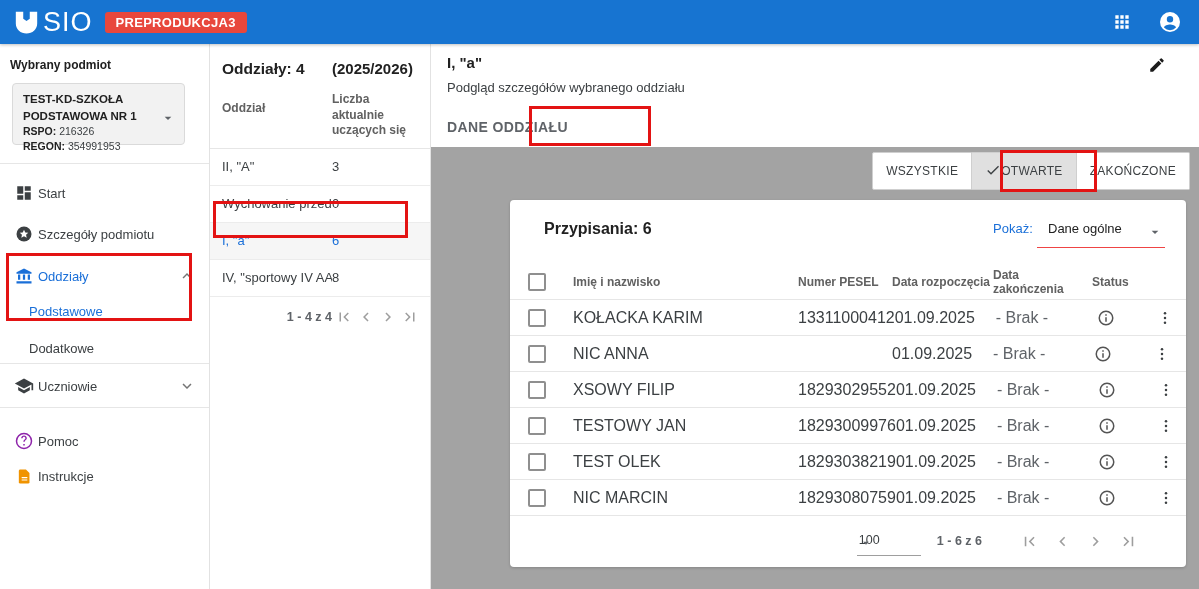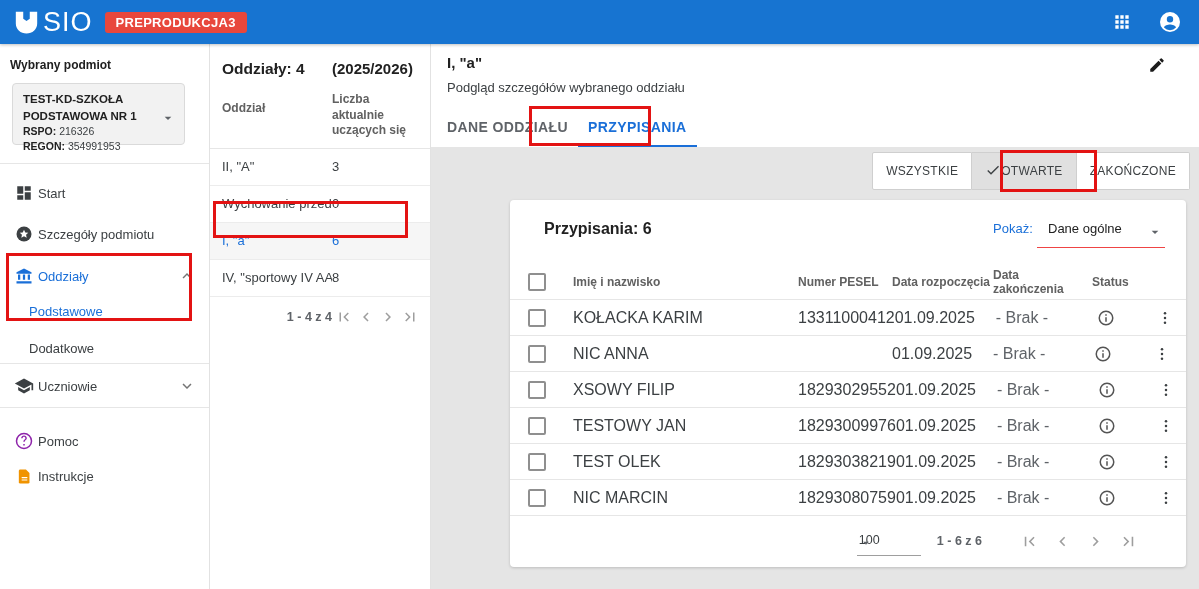--- a/index.html
+++ b/index.html
@@ -49,21 +49,21 @@
   .rightpanel { position:absolute; left:431px; top:44px; right:0; bottom:0; background:#fff; }
   .rp-head { position:relative; height:103px; background:#fff; }
   .rp-title { position:absolute; left:16px; top:10px; font-size:15px; font-weight:700; color:#212121; }
   .rp-sub { position:absolute; left:16px; top:36px; font-size:13px; color:#3c4043; }
   .rp-edit { position:absolute; right:33px; top:12px; cursor:pointer; }
   .tabs { position:absolute; left:16px; bottom:0; display:flex; }
   .tab { font-size:14px; font-weight:700; letter-spacing:.4px; color:#5f6368; padding:10px 10px 12px 10px; cursor:pointer; position:relative;text-align:center; }
   .tab.first { padding-left:0; }
   .tab.active { color:#1a6fd8; }
   .tab.active::after { content:""; position:absolute; left:0; right:0; bottom:0; height:2px; background:#1a6fd8; }
-  .rp-body { position:absolute; left:0; right:0; top:103px; bottom:0; background:#e5e5e5; }
+  .rp-body { position:absolute; left:0; right:0; top:103px; bottom:0; background:#a3a3a3; }
 
   .filter-group { position:absolute; top:5px; right:9px; display:flex; }
   .filter-btn { height:38px; background:#fff; border:1px solid #cfcfcf; border-left-width:0; display:flex; align-items:center; padding:0 13px; font-size:12px; font-weight:500; letter-spacing:.3px; color:#3c4043; cursor:pointer; }
   .filter-btn:first-child { border-left-width:1px; border-radius:2px 0 0 2px; }
   .filter-btn:last-child { border-radius:0 2px 2px 0; }
   .filter-btn.selected { background:#e0e0e0; gap:0; }
 
   .card { position:absolute; left:79px; top:53px; width:676px; height:367px; background:#fff; border-radius:4px; box-shadow:0 1px 3px rgba(0,0,0,.18); }
   .card-head { position:relative; height:64px; }
   .card-title { position:absolute; left:34px; top:20px; font-size:16px; font-weight:700; color:#212121; }
@@ -280,21 +280,20 @@
   <div class="rp-head">
     <div class="rp-title">I, "a"</div>
     <div class="rp-sub">Podgląd szczegółów wybranego oddziału</div>
     <span class="rp-edit">
       <svg width="18" height="18" viewBox="0 0 24 24" fill="#1b1b1b">
           <path d="M3 17.25V21h3.75L17.81 9.94l-3.75-3.75zM20.71 7.04a1 1 0 0 0 0-1.41l-2.34-2.34a1 1 0 0 0-1.41 0l-1.83 1.83 3.75 3.75z"></path>
         </svg>
     </span>
     <div class="tabs">
       <span class="tab first">DANE ODDZIAŁU</span>
-      <span class="tab active">PRZYPISANIA</span>
     </div>
   </div>
 
   <div class="rp-body">
     <div class="filter-group">
       <span class="filter-btn">
           <span>WSZYSTKIE</span>
         </span>
       <span class="filter-btn selected">
         <span><svg width="16" height="16" viewBox="0 0 24 24" fill="#3c4043">

